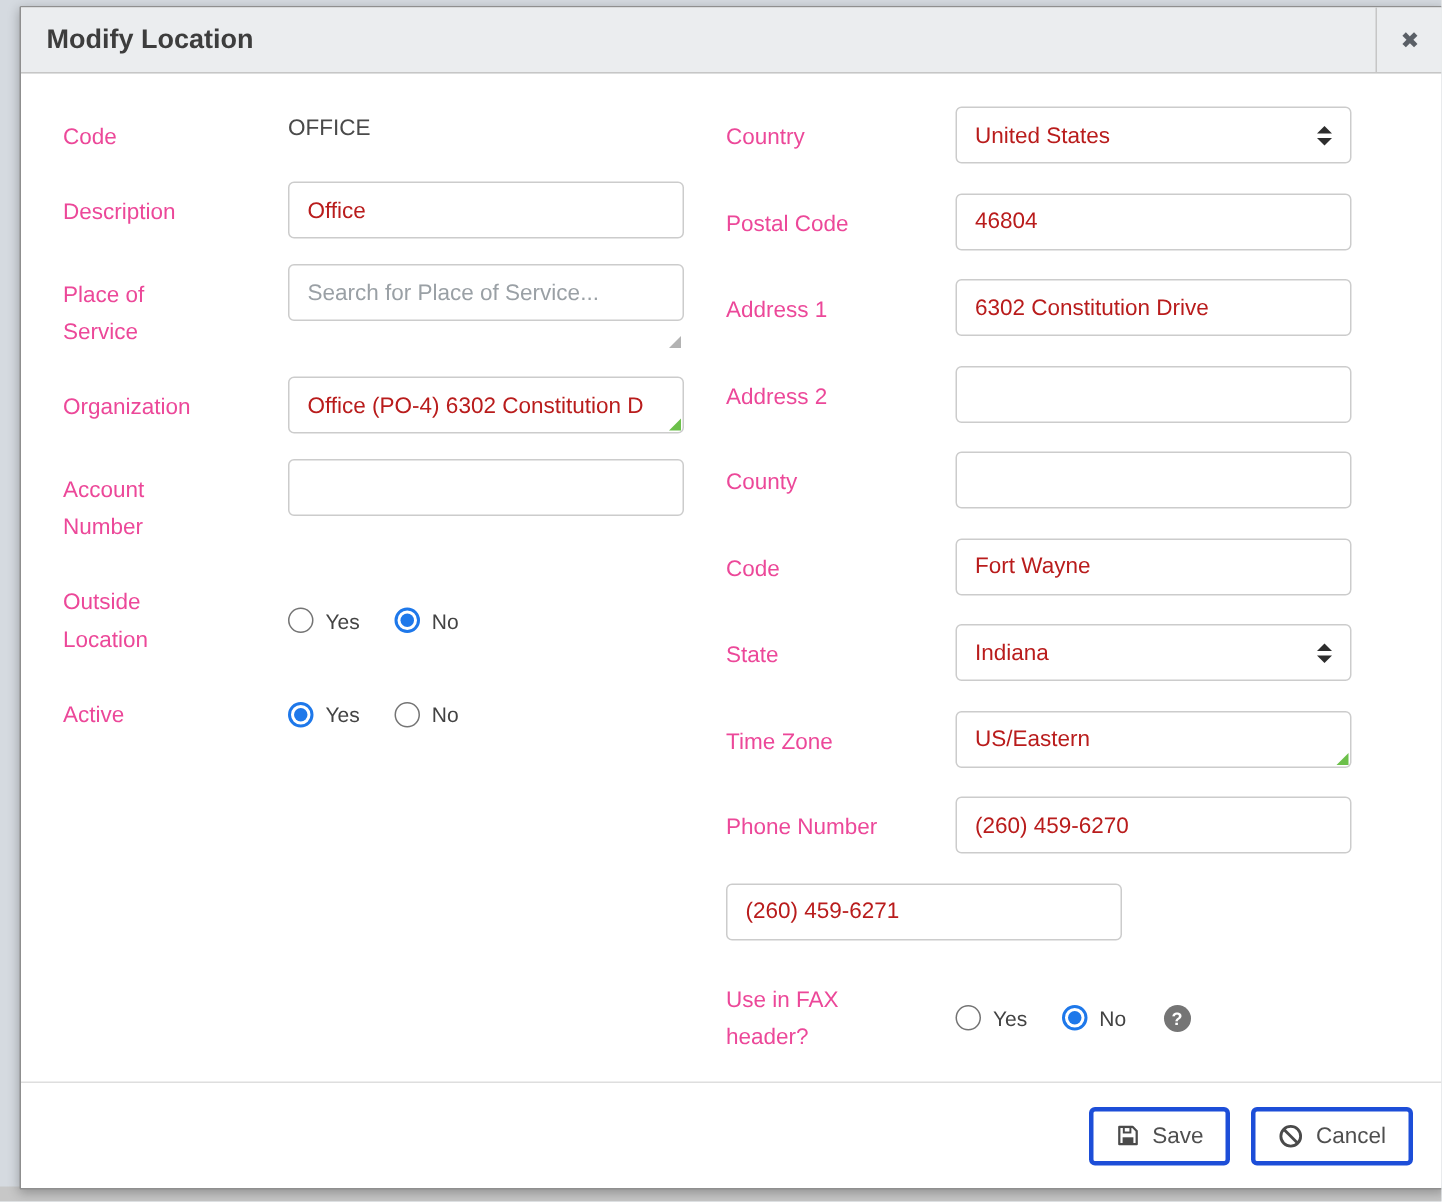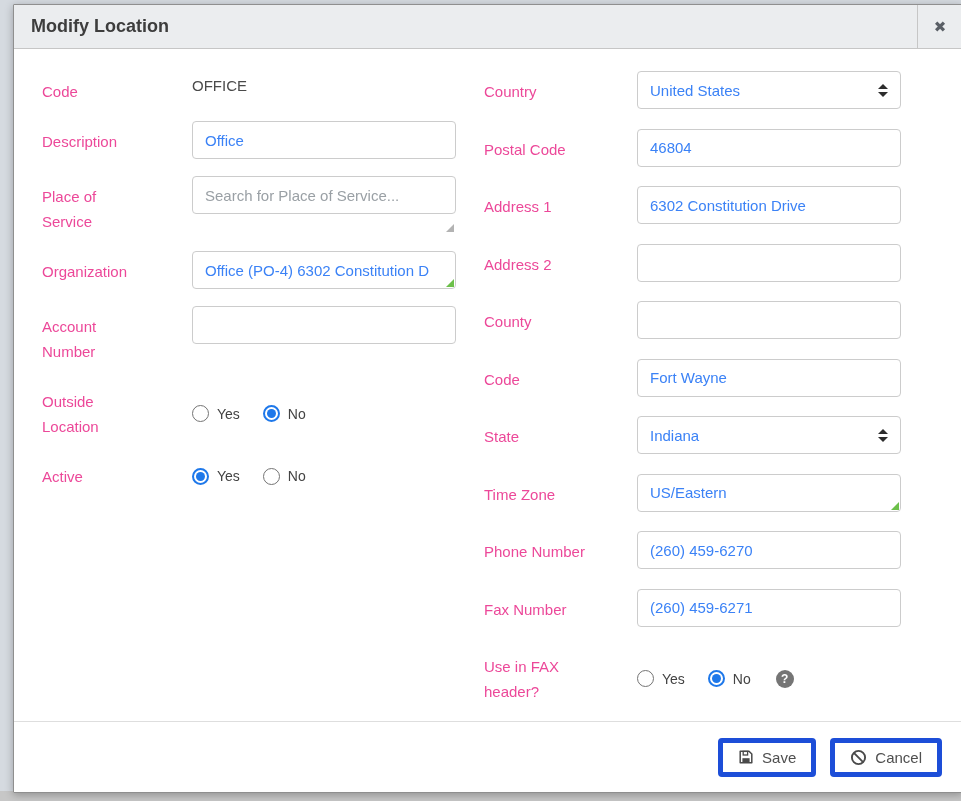--- a/index.html
+++ b/index.html
@@ -34,21 +34,21 @@
   .row { display:flex; margin-bottom:17px; }
   .flabel {
     flex:0 0 150px; padding:8px 45px 0 0;
     font-size:15px; line-height:25px; color:#ec4899;
   }
   .col-right .flabel { flex:0 0 153px; padding-right:33px; }
   .ctrl { flex:0 0 264px; width:264px; position:relative; }
 
   .tinput, .select {
     width:100%; height:38px; border:1px solid #ccc; border-radius:4px;
-    background:#fff; font-family:inherit; font-size:15px; color:#3b82f6;
+    background:#fff; font-family:inherit; font-size:15px; color:#b91c1c;
     padding:0 10px 0 12px; outline:none; display:block;
   }
   .tinput::placeholder { color:#9aa0a5; opacity:1; }
   .static-val { padding-top:6px; font-size:15px; color:#4a4a4a; }
 
   .select { display:flex; align-items:center; cursor:pointer; }
   .sel-text { flex:1; white-space:nowrap; overflow:hidden; }
   .sel-caret { display:flex; flex-direction:column; align-items:center; margin-right:2px; }
   .sel-caret i { display:block; width:0; height:0; border-left:5px solid transparent; border-right:5px solid transparent; }
   .sel-caret .up { border-bottom:5px solid #2d2d2d; margin-bottom:3px; }
@@ -70,21 +70,21 @@
 
   .help-icon { width:18px; height:18px; border-radius:50%; background:#757575; color:#fff;
     display:inline-flex; align-items:center; justify-content:center;
     font-size:12px; font-weight:bold; margin-left:2px; cursor:pointer; }
 
   .modal-footer {
     flex:0 0 71px; border-top:1px solid #dedede; display:flex; justify-content:flex-end;
     align-items:center; padding:0 20px; gap:14px;
   }
   .btn {
-    height:39px; background:#fff; border:5px solid #1d4ed8; border-radius:4px;
+    height:39px; background:#fff; border:3px solid #1d4ed8; border-radius:4px;
     display:inline-flex; align-items:center; gap:8px; padding:0 15px;
     font-family:inherit; font-size:15px; color:#4f4f4f; cursor:pointer;
   }
   .btn svg { display:block; }
 </style>
 </head>
 <body>
 
 <div class="page">
   <div class="page-bottom"></div>
@@ -241,21 +241,20 @@
         </div>
 
         <div class="row">
           <label class="flabel">Phone Number</label>
           <div class="ctrl">
             <input type="text" class="tinput" value="(260) 459-6270" style="">
           </div>
         </div>
 
         <div class="row">
-          <label class="flabel">Fax Number</label>
           <div class="ctrl">
             <input type="text" class="tinput" value="(260) 459-6271" style="">
           </div>
         </div>
 
         <div class="row">
           <label class="flabel">Use in FAX header?</label>
           <div class="ctrl radio-ctrl">
             <span class="ropt">
               <span class="radio"></span>

